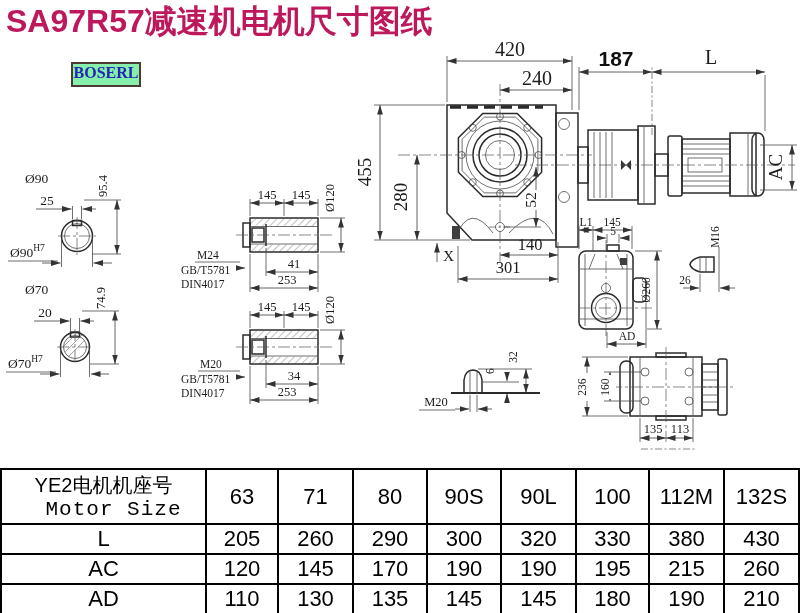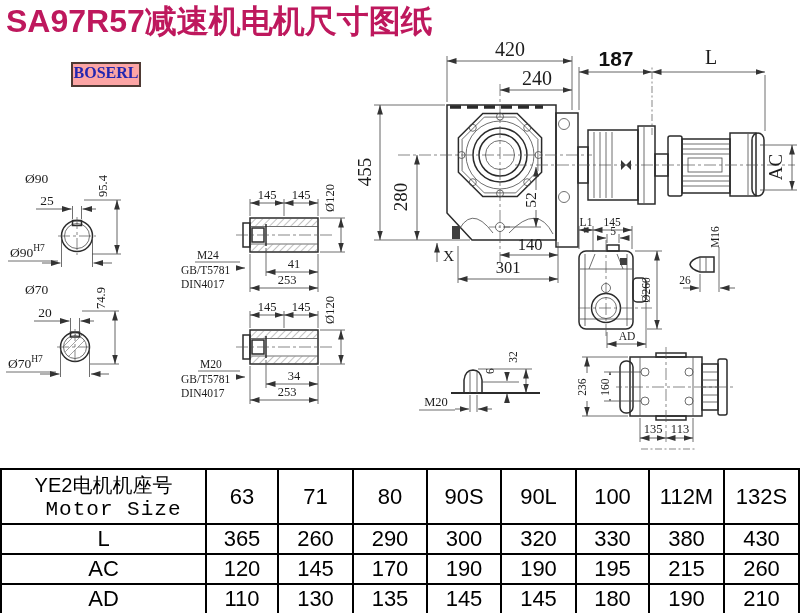--- a/index.html
+++ b/index.html
@@ -1,21 +1,21 @@
 <!DOCTYPE html>
 <html><head>
 <meta charset="utf-8">
 <style>
   html,body{margin:0;padding:0;background:#fff;}
   .page{position:relative;width:800px;height:613px;background:#fff;overflow:hidden;
         font-family:"Liberation Sans",sans-serif;}
   .title{position:absolute;left:6px;top:0px;font:700 32px "Liberation Sans",sans-serif;
          color:#be185d;letter-spacing:0px;white-space:nowrap;}
   .logo{position:absolute;left:71px;top:62px;width:66px;height:21px;border:2px solid #4e3a34;
-        text-align:center;line-height:21px;font:700 16px "Liberation Serif",serif;color:#2326b0;background:#fca5a5;}
+        text-align:center;line-height:21px;font:700 16px "Liberation Serif",serif;color:#2326b0;background:#86efac;}
   svg{position:absolute;left:0;top:0;}
   .ol{fill:none;stroke:#2b2b2b;stroke-width:1.5;}
   .ol2{fill:none;stroke:#2b2b2b;stroke-width:2.2;}
   .tl{fill:none;stroke:#4a4a4a;stroke-width:0.8;}
   .cl{fill:none;stroke:#555;stroke-width:0.7;stroke-dasharray:12 3 3 3;}
   .clt{fill:none;stroke:#555;stroke-width:0.7;stroke-dasharray:7 2.5 2 2.5;}
   .dim{fill:none;stroke:#3d3d3d;stroke-width:0.8;}
   .gasket{fill:none;stroke:#2b2b2b;stroke-width:3.5;stroke-dasharray:11 6;}
   .hl{stroke:#666;stroke-width:0.6;}
   text{text-anchor:middle;}
@@ -400,21 +400,21 @@
     <th>71</th>
     <th>80</th>
     <th>90S</th>
     <th>90L</th>
     <th>100</th>
     <th>112M</th>
     <th>132S</th>
   </tr>
   <tr class="data">
     <td>L</td>
-    <td>365</td>
+    <td>205</td>
     <td>260</td>
     <td>290</td>
     <td>300</td>
     <td>320</td>
     <td>330</td>
     <td>380</td>
     <td>430</td>
   </tr>
   <tr class="data">
     <td>AC</td>

